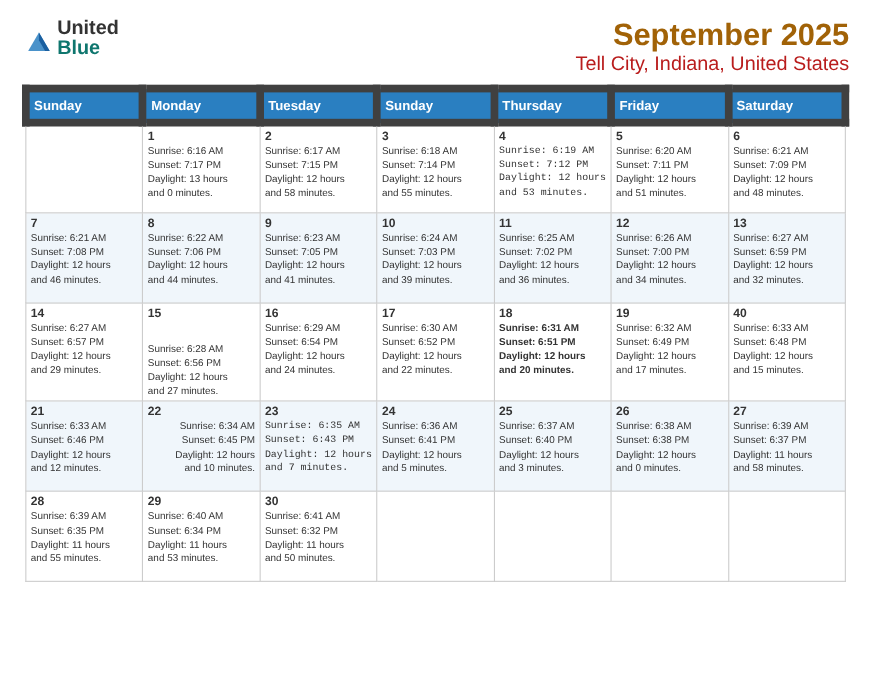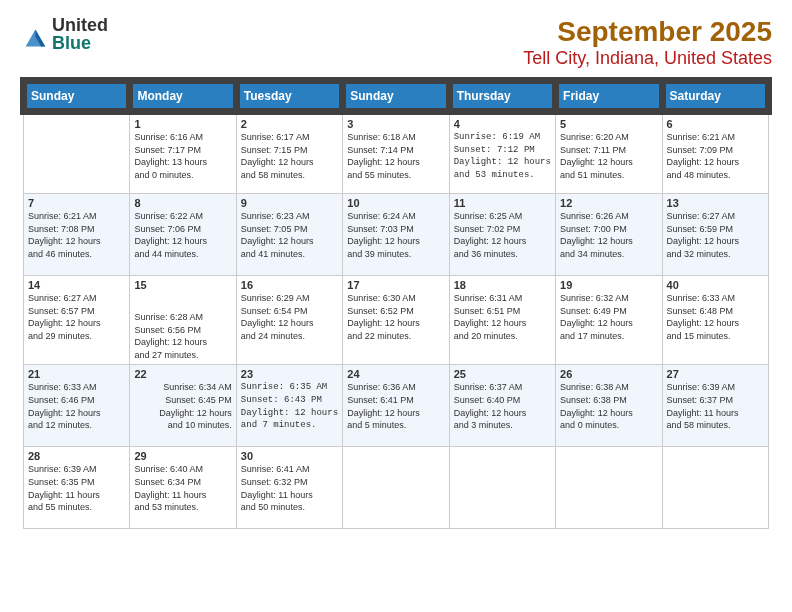--- a/index.html
+++ b/index.html
@@ -245,21 +245,21 @@
           </td>
           <td>
             <span class="day-num">17</span>
             <div class="day-info" style="white-space: pre-line;">Sunrise: 6:30 AM
 Sunset: 6:52 PM
 Daylight: 12 hours
 and 22 minutes.</div>
           </td>
           <td>
             <span class="day-num">18</span>
-            <div class="day-info" style="white-space: pre-line;">Sunrise: 6:31 AM
+            <div class="day-info" style="white-space: pre-line; font-weight: bold;">Sunrise: 6:31 AM
 Sunset: 6:51 PM
 Daylight: 12 hours
 and 20 minutes.</div>
           </td>
           <td>
             <span class="day-num">19</span>
             <div class="day-info" style="white-space: pre-line;">Sunrise: 6:32 AM
 Sunset: 6:49 PM
 Daylight: 12 hours
 and 17 minutes.</div>

